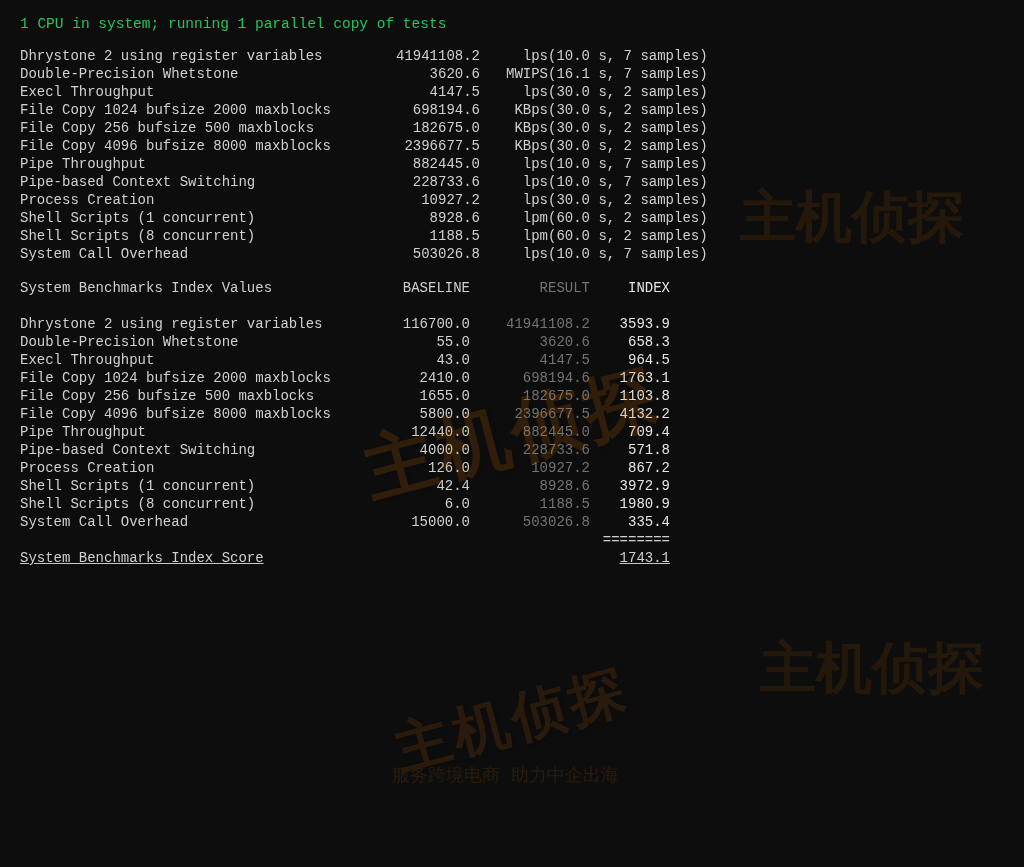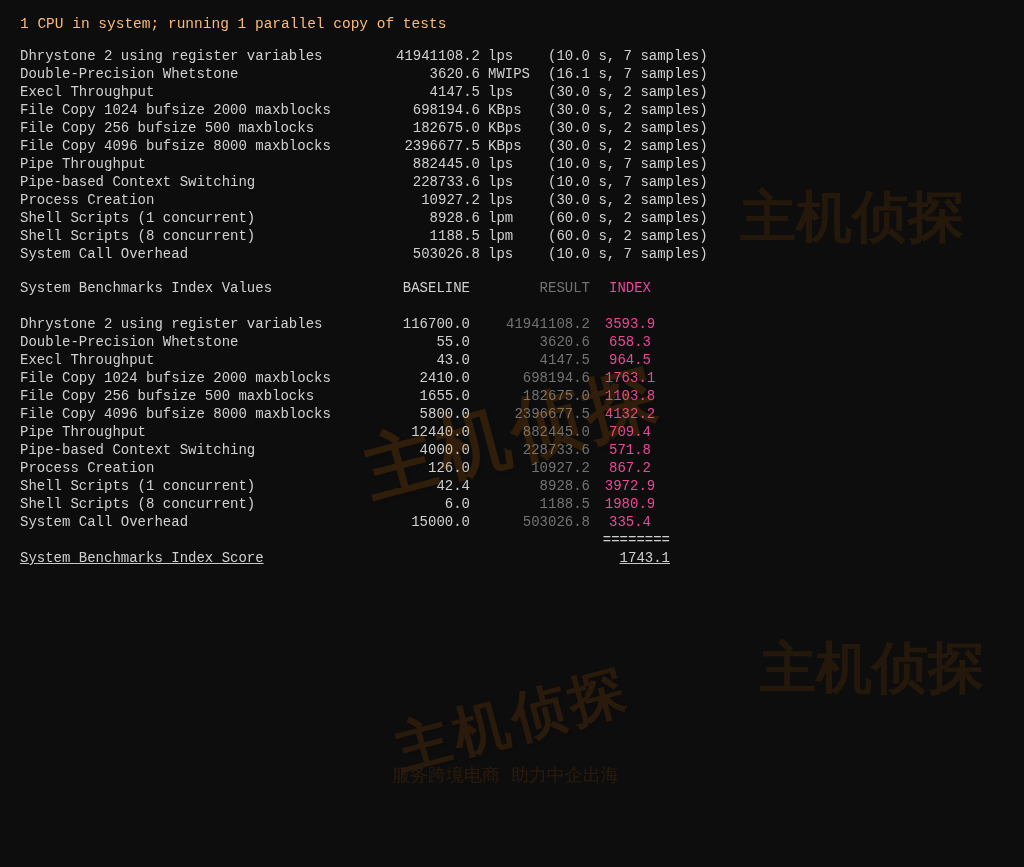--- a/index.html
+++ b/index.html
@@ -93,21 +93,21 @@
       margin-top: 4px;
       text-align: left;
     }
 
     .content {
       position: relative;
       z-index: 1;
     }
 
     .header-line {
-      color: #fdba74;
+      color: #22c55e;
       margin-bottom: 16px;
       font-size: 14.5px;
     }
 
     .benchmark-row {
       display: flex;
       margin-bottom: 2px;
     }
 
     .bench-name {
@@ -118,20 +118,21 @@
     .bench-value {
       color: #d0d0d0;
       min-width: 120px;
       text-align: right;
     }
 
     .bench-unit {
       color: #d0d0d0;
       min-width: 60px;
       margin-left: 8px;
+      text-align: right;
     }
 
     .bench-samples {
       color: #d0d0d0;
     }
 
     .spacer {
       height: 16px;
     }
 
@@ -156,22 +157,22 @@
     }
 
     .col-result {
       min-width: 120px;
       text-align: right;
       color: #737373;
     }
 
     .col-index {
       min-width: 80px;
-      text-align: center;
-      color: #ec4899;
+      text-align: right;
+      color: #e5e5e5;
     }
 
     .index-row {
       display: flex;
       margin-bottom: 2px;
     }
 
     .separator-row {
       display: flex;
       margin-bottom: 2px;

